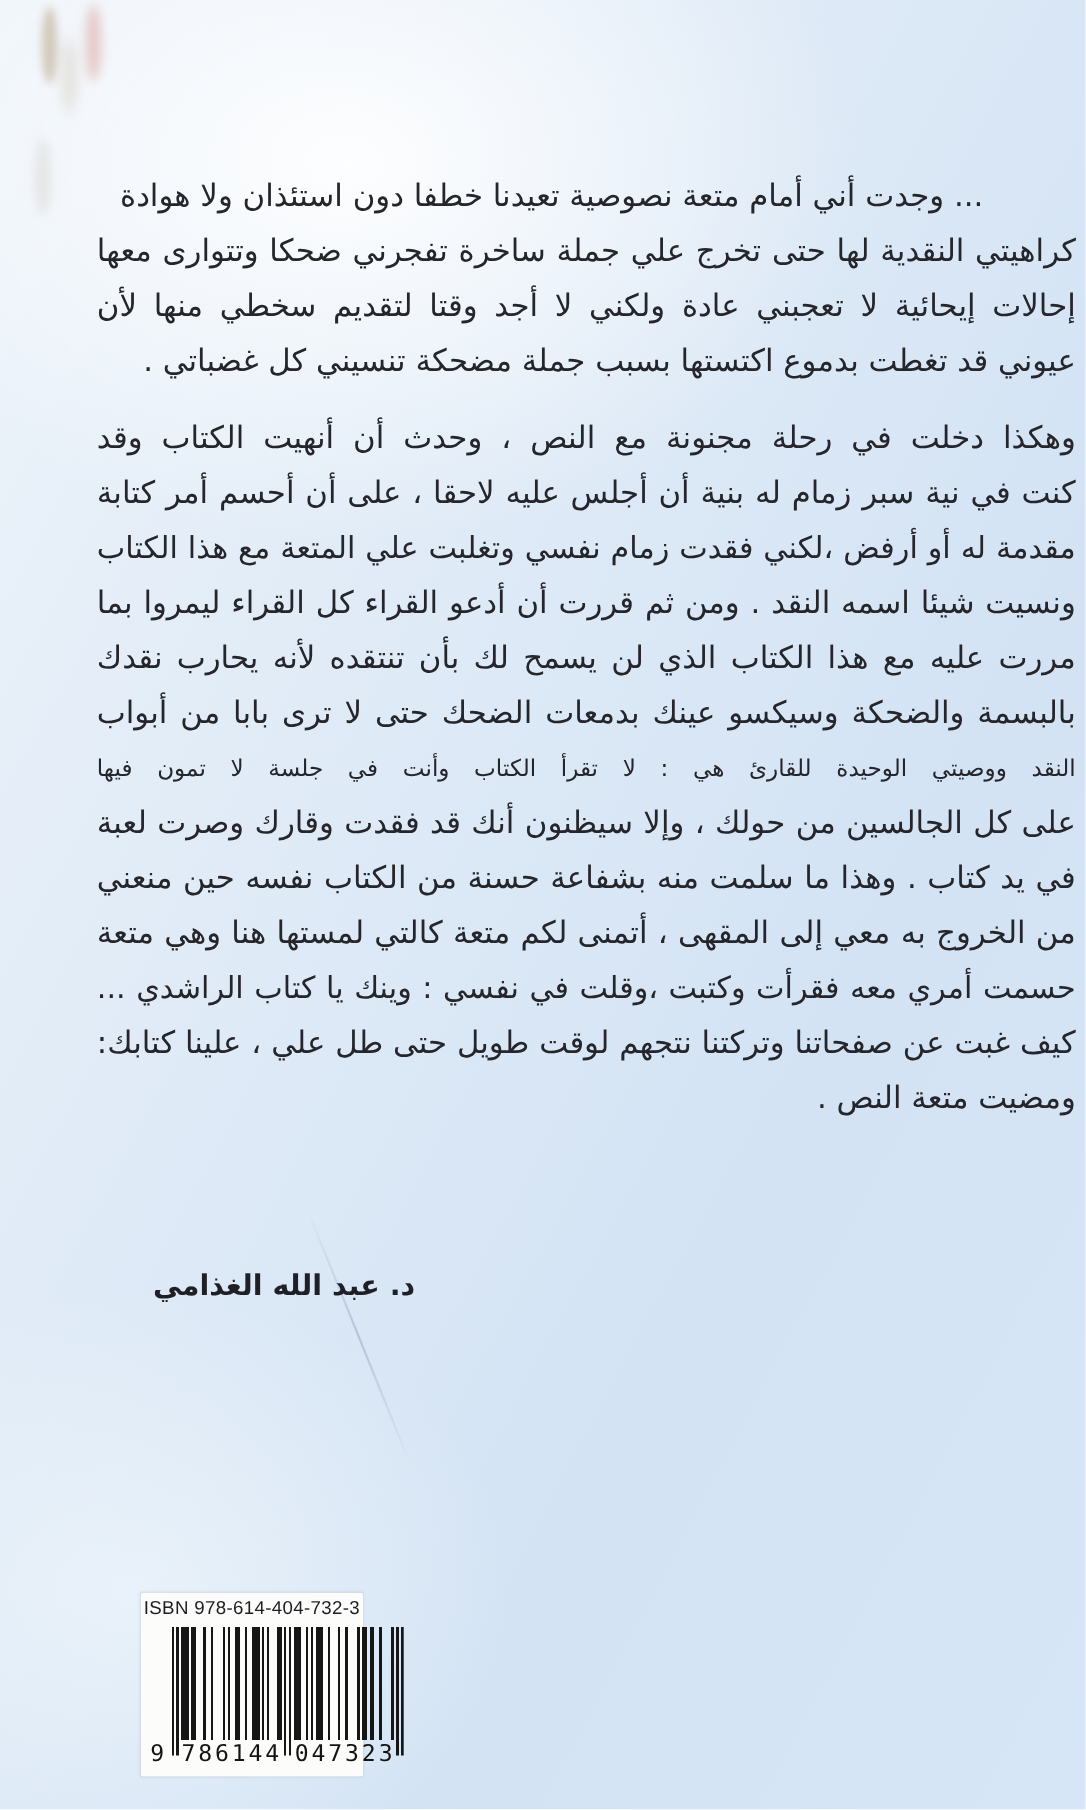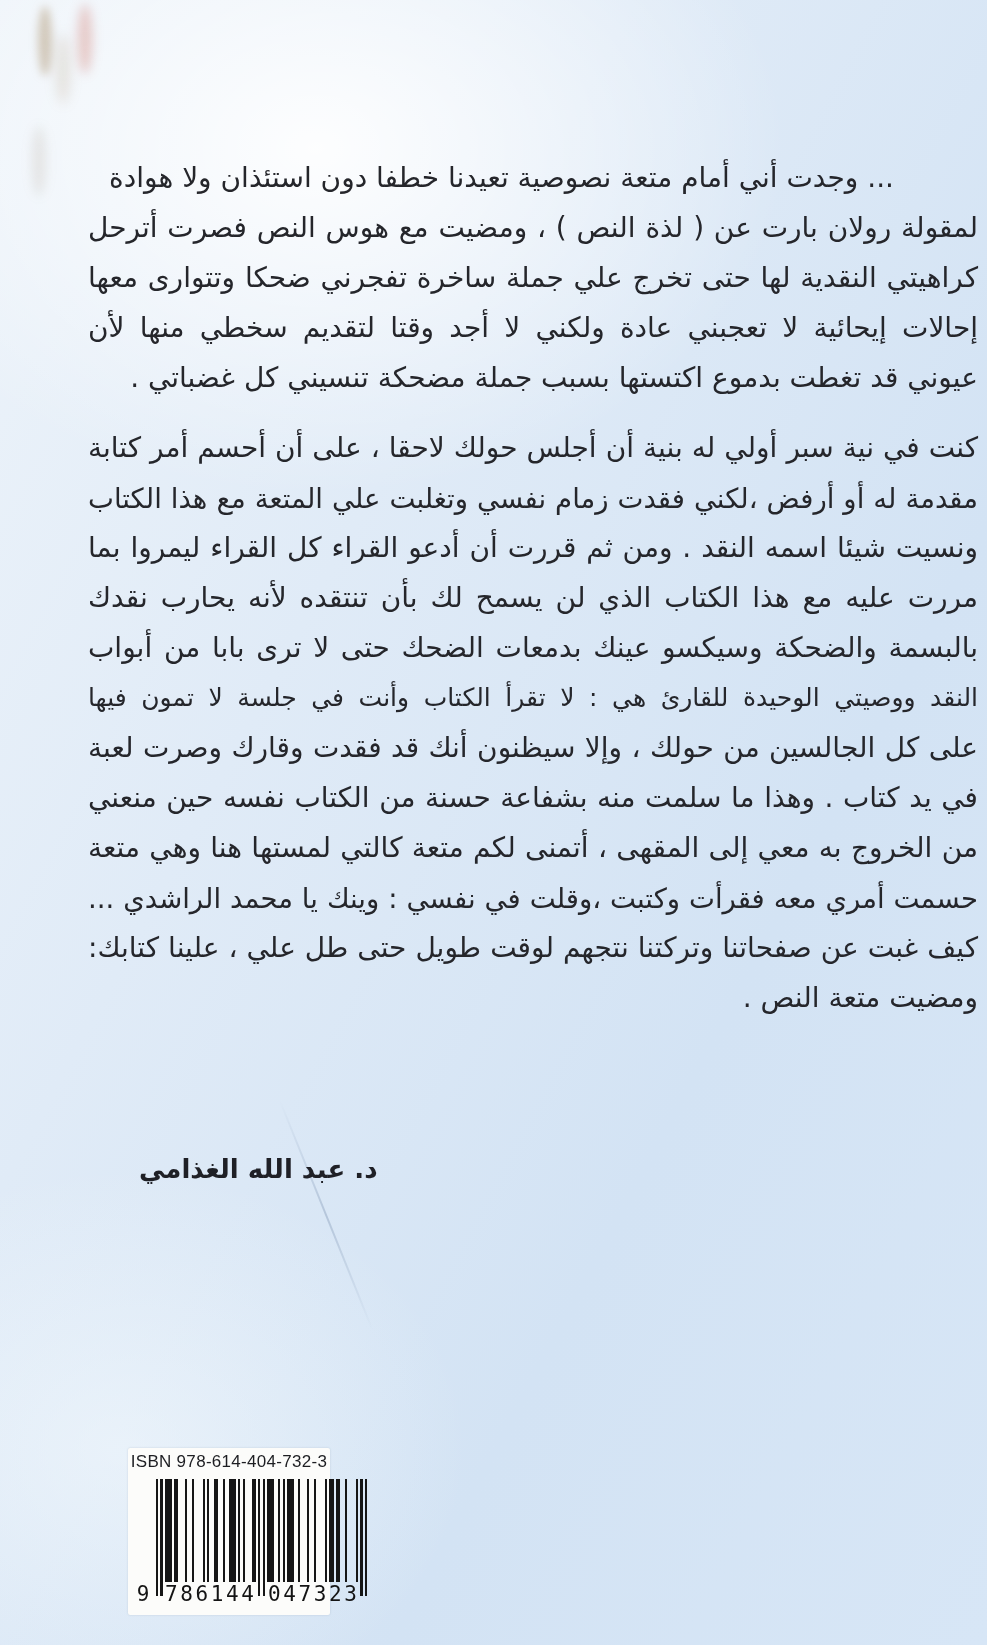--- a/index.html
+++ b/index.html
@@ -48,36 +48,36 @@
 </head>
 <body>
 
 <div class="page" dir="rtl">
   <div class="stain"></div>
   <div class="scratch"></div>
 
   <div class="blurb" id="blurb">
       <div class="para">
         <div class="line first">... وجدت أني أمام متعة نصوصية تعيدنا خطفا دون استئذان ولا هوادة</div>
-        <div class="line">لمقولة رولان بارت عن ( لذة النص ) ، ومضيت مع هوس النص فصرت أترحل</div>
         <div class="line">كراهيتي النقدية لها حتى تخرج علي جملة ساخرة تفجرني ضحكا وتتوارى معها</div>
         <div class="line">إحالات إيحائية لا تعجبني عادة ولكني لا أجد وقتا لتقديم سخطي منها لأن</div>
         <div class="line last">عيوني قد تغطت بدموع اكتستها بسبب جملة مضحكة تنسيني كل غضباتي .</div>
       </div>
       <div class="para">
-        <div class="line">كنت في نية سبر أولي له بنية أن أجلس حولك لاحقا ، على أن أحسم أمر كتابة</div>
+        <div class="line">وهكذا دخلت في رحلة مجنونة مع النص ، وحدث أن أنهيت الكتاب وقد</div>
+        <div class="line">كنت في نية سبر زمام له بنية أن أجلس عليه لاحقا ، على أن أحسم أمر كتابة</div>
         <div class="line" style="font-size: 27.5px;">مقدمة له أو أرفض ،لكني فقدت زمام نفسي وتغلبت علي المتعة مع هذا الكتاب</div>
         <div class="line">ونسيت شيئا اسمه النقد . ومن ثم قررت أن أدعو القراء كل القراء ليمروا بما</div>
         <div class="line">مررت عليه مع هذا الكتاب الذي لن يسمح لك بأن تنتقده لأنه يحارب نقدك</div>
         <div class="line">بالبسمة والضحكة وسيكسو عينك بدمعات الضحك حتى لا ترى بابا من أبواب</div>
-        <div class="line" style="font-size: 25px;">النقد ووصيتي الوحيدة للقارئ هي : لا تقرأ الكتاب وأنت في جلسة لا تمون فيها</div>
+        <div class="line" style="font-size: 21px;">النقد ووصيتي الوحيدة للقارئ هي : لا تقرأ الكتاب وأنت في جلسة لا تمون فيها</div>
         <div class="line">على كل الجالسين من حولك ، وإلا سيظنون أنك قد فقدت وقارك وصرت لعبة</div>
         <div class="line">في يد كتاب . وهذا ما سلمت منه بشفاعة حسنة من الكتاب نفسه حين منعني</div>
         <div class="line">من الخروج به معي إلى المقهى ، أتمنى لكم متعة كالتي لمستها هنا وهي متعة</div>
-        <div class="line" style="font-size: 27.5px;">حسمت أمري معه فقرأت وكتبت ،وقلت في نفسي : وينك يا محمد الراشدي ...</div>
+        <div class="line" style="font-size: 27.5px;">حسمت أمري معه فقرأت وكتبت ،وقلت في نفسي : وينك يا كتاب الراشدي ...</div>
         <div class="line">كيف غبت عن صفحاتنا وتركتنا نتجهم لوقت طويل حتى طل علي ، علينا كتابك:</div>
         <div class="line last">ومضيت متعة النص .</div>
       </div>
     </div>
 
   <div class="signature">د. عبد الله الغذامي</div>
 
   <div class="barcode-box" dir="ltr">
     <div class="isbn">ISBN 978-614-404-732-3</div>
     <svg class="bars" id="barcode-svg" width="211" height="117">

